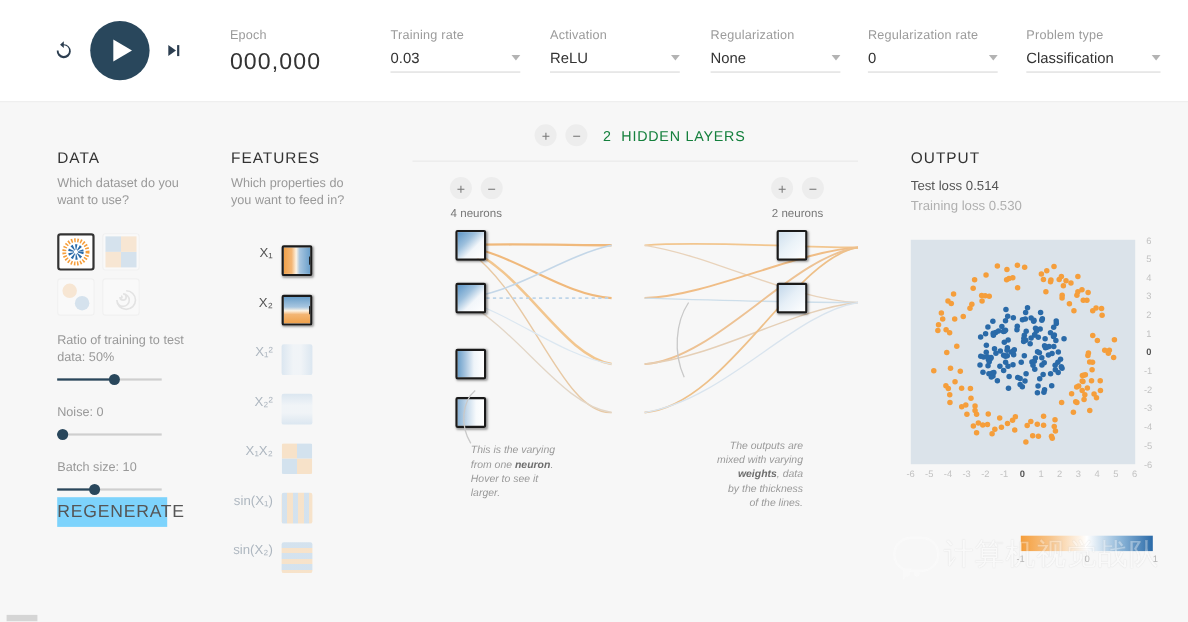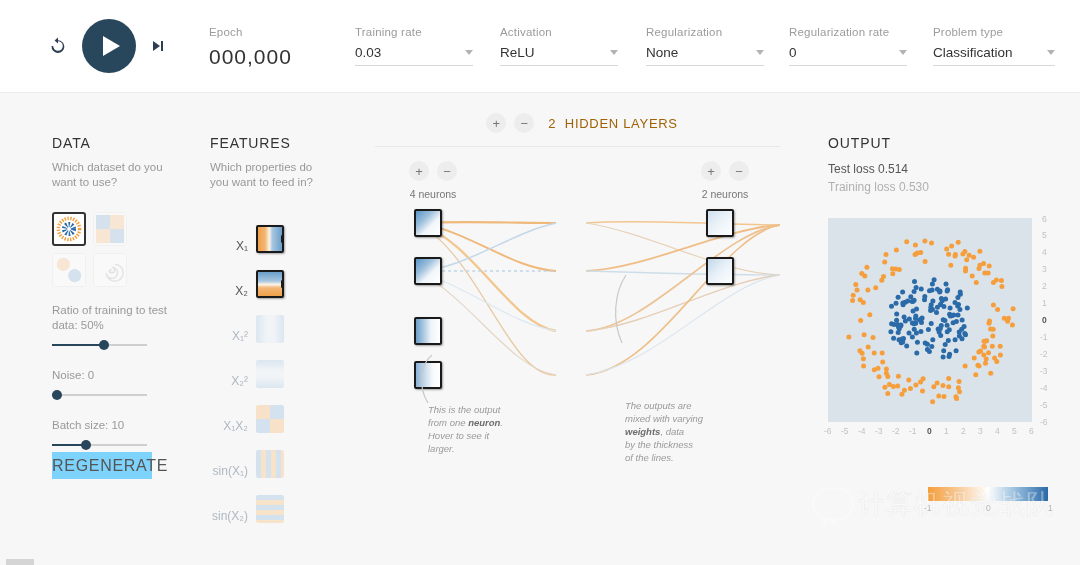--- a/index.html
+++ b/index.html
@@ -60,35 +60,35 @@
   .slider .fill { position:absolute; top:6px; left:0; height:2px; background:#29475c; }
   .slider .knob { position:absolute; top:2px; width:10px;height:10px;border-radius:50%; background:#29475c; }
   .regen-btn {
     width:100px;height:27px; background:#7dd3fc; border:none;
     font-size:16px; letter-spacing:.7px; color:#555; cursor:pointer; font-family:inherit;
   }
 
   
   .feat-col { position:absolute; left:210px; top:42px; width:120px; }
   .feat-list { position:absolute; left:0; top:88px; }
-  .feat-row { display:flex; align-items:flex-end; height:30px; margin-bottom:15px; position:relative; }
+  .feat-row { display:flex; align-items:flex-start; height:30px; margin-bottom:15px; position:relative; }
   .feat-lbl { width:46px; text-align:right; font-size:12px; color:#aeb7c0; padding-right:8px; }
   .feat-lbl.on { color:#555; }
   .feat-sq { width:28px;height:28px; border-radius:2px; overflow:hidden; cursor:pointer; position:relative; }
   .feat-sq.on { border:2px solid #1a1a1a; box-shadow:1px 1px 2px rgba(0,0,0,.35); }
   .feat-sq.off { opacity:.45; }
   .node-out { position:absolute; right:-5px; top:50%; transform:translateY(-50%); width:0;height:0;
     border-left:6px solid #1a1a1a;border-top:4px solid transparent;border-bottom:4px solid transparent; }
 
   
   .net { position:absolute; left:370px; top:20px; width:420px; height:430px; }
   .layers-hdr { position:absolute; left:0; top:0; width:420px; display:flex; align-items:center; justify-content:center; }
   .mini-btn { width:20px;height:20px;border-radius:50%;background:#ededed;display:flex;align-items:center;justify-content:center;
     font-size:13px;color:#777;cursor:pointer;margin:0 4px;line-height:1; }
-  .layers-txt { font-size:13px; color:#a16207; letter-spacing:.7px; margin-left:10px; }
+  .layers-txt { font-size:13px; color:#15803d; letter-spacing:.7px; margin-left:10px; }
   .net-frame { position:absolute; left:5px; top:33px; width:405px; height:1px; background:#e8e8e8; }
   .layer-ctl { position:absolute; display:flex; align-items:center; flex-direction:column; }
   .layer-ctl .btns { display:flex; }
   .layer-ctl .cap { font-size:10.5px; color:#777; margin-top:7px; }
   .hnode { position:absolute; width:28px;height:28px; border:2px solid #1a1a1a; border-radius:2px;
     overflow:hidden; box-shadow:1px 1px 2px rgba(0,0,0,.35); cursor:pointer; background:#fff; }
   .callout { position:absolute; font-size:9.5px; color:#9a9a9a; font-style:italic; line-height:13px; width:95px; }
   .callout b { color:#6d6d6d; }
 
   
@@ -365,30 +365,30 @@
       <div class="hnode" style="left:44px; top:204px; background:linear-gradient(to right,#6a9fca 0%,#a9c6e0 30%,#eef4f9 62%,#ffffff 100%);"></div>
       <div class="hnode" style="left:44px; top:248px; background:linear-gradient(to right,#89b2d5 0%,#cadcec 38%,#f7fafc 70%,#ffffff 100%);"></div>
 
       <div class="hnode" style="left:336px; top:96px; background:linear-gradient(135deg,#cfe0ee 0%,#eaf2f8 45%,#ffffff 100%);"></div>
       <div class="hnode" style="left:336px; top:144px; background:linear-gradient(135deg,#c2d7ea 0%,#e6eff7 45%,#ffffff 100%);"></div>
 
       <svg style="position:absolute;left:40px;top:240px;width:60px;height:70px;">
         <path d="M22,2 C10,12 8,34 18,50" fill="none" stroke="#c9c9c9" stroke-width="1.2"></path>
       </svg>
       <div class="callout" style="left:58px; top:290px;">
-        <span>This is the output</span><br>
+        <span>This is the varying</span><br>
         <span>from one </span><b>neuron</b><span>.</span><br>
         <span>Hover to see it</span><br>
         <span>larger.</span>
       </div>
 
       <svg style="position:absolute;left:238px;top:160px;width:45px;height:90px;">
         <path d="M18,2 C6,20 4,48 14,70" fill="none" stroke="#c9c9c9" stroke-width="1.2"></path>
       </svg>
-      <div class="callout" style="left:255px; top:286px; width:105px;">
+      <div class="callout" style="left:255px; top:286px; width:105px;text-align:right;">
         <span>The outputs are</span><br>
         <span>mixed with varying</span><br>
         <b>weights</b><span>, data</span><br>
         <span>by the thickness</span><br>
         <span>of the lines.</span>
       </div>
     </div>
 
     <div class="out-col">
       <div class="col-title">OUTPUT</div>

